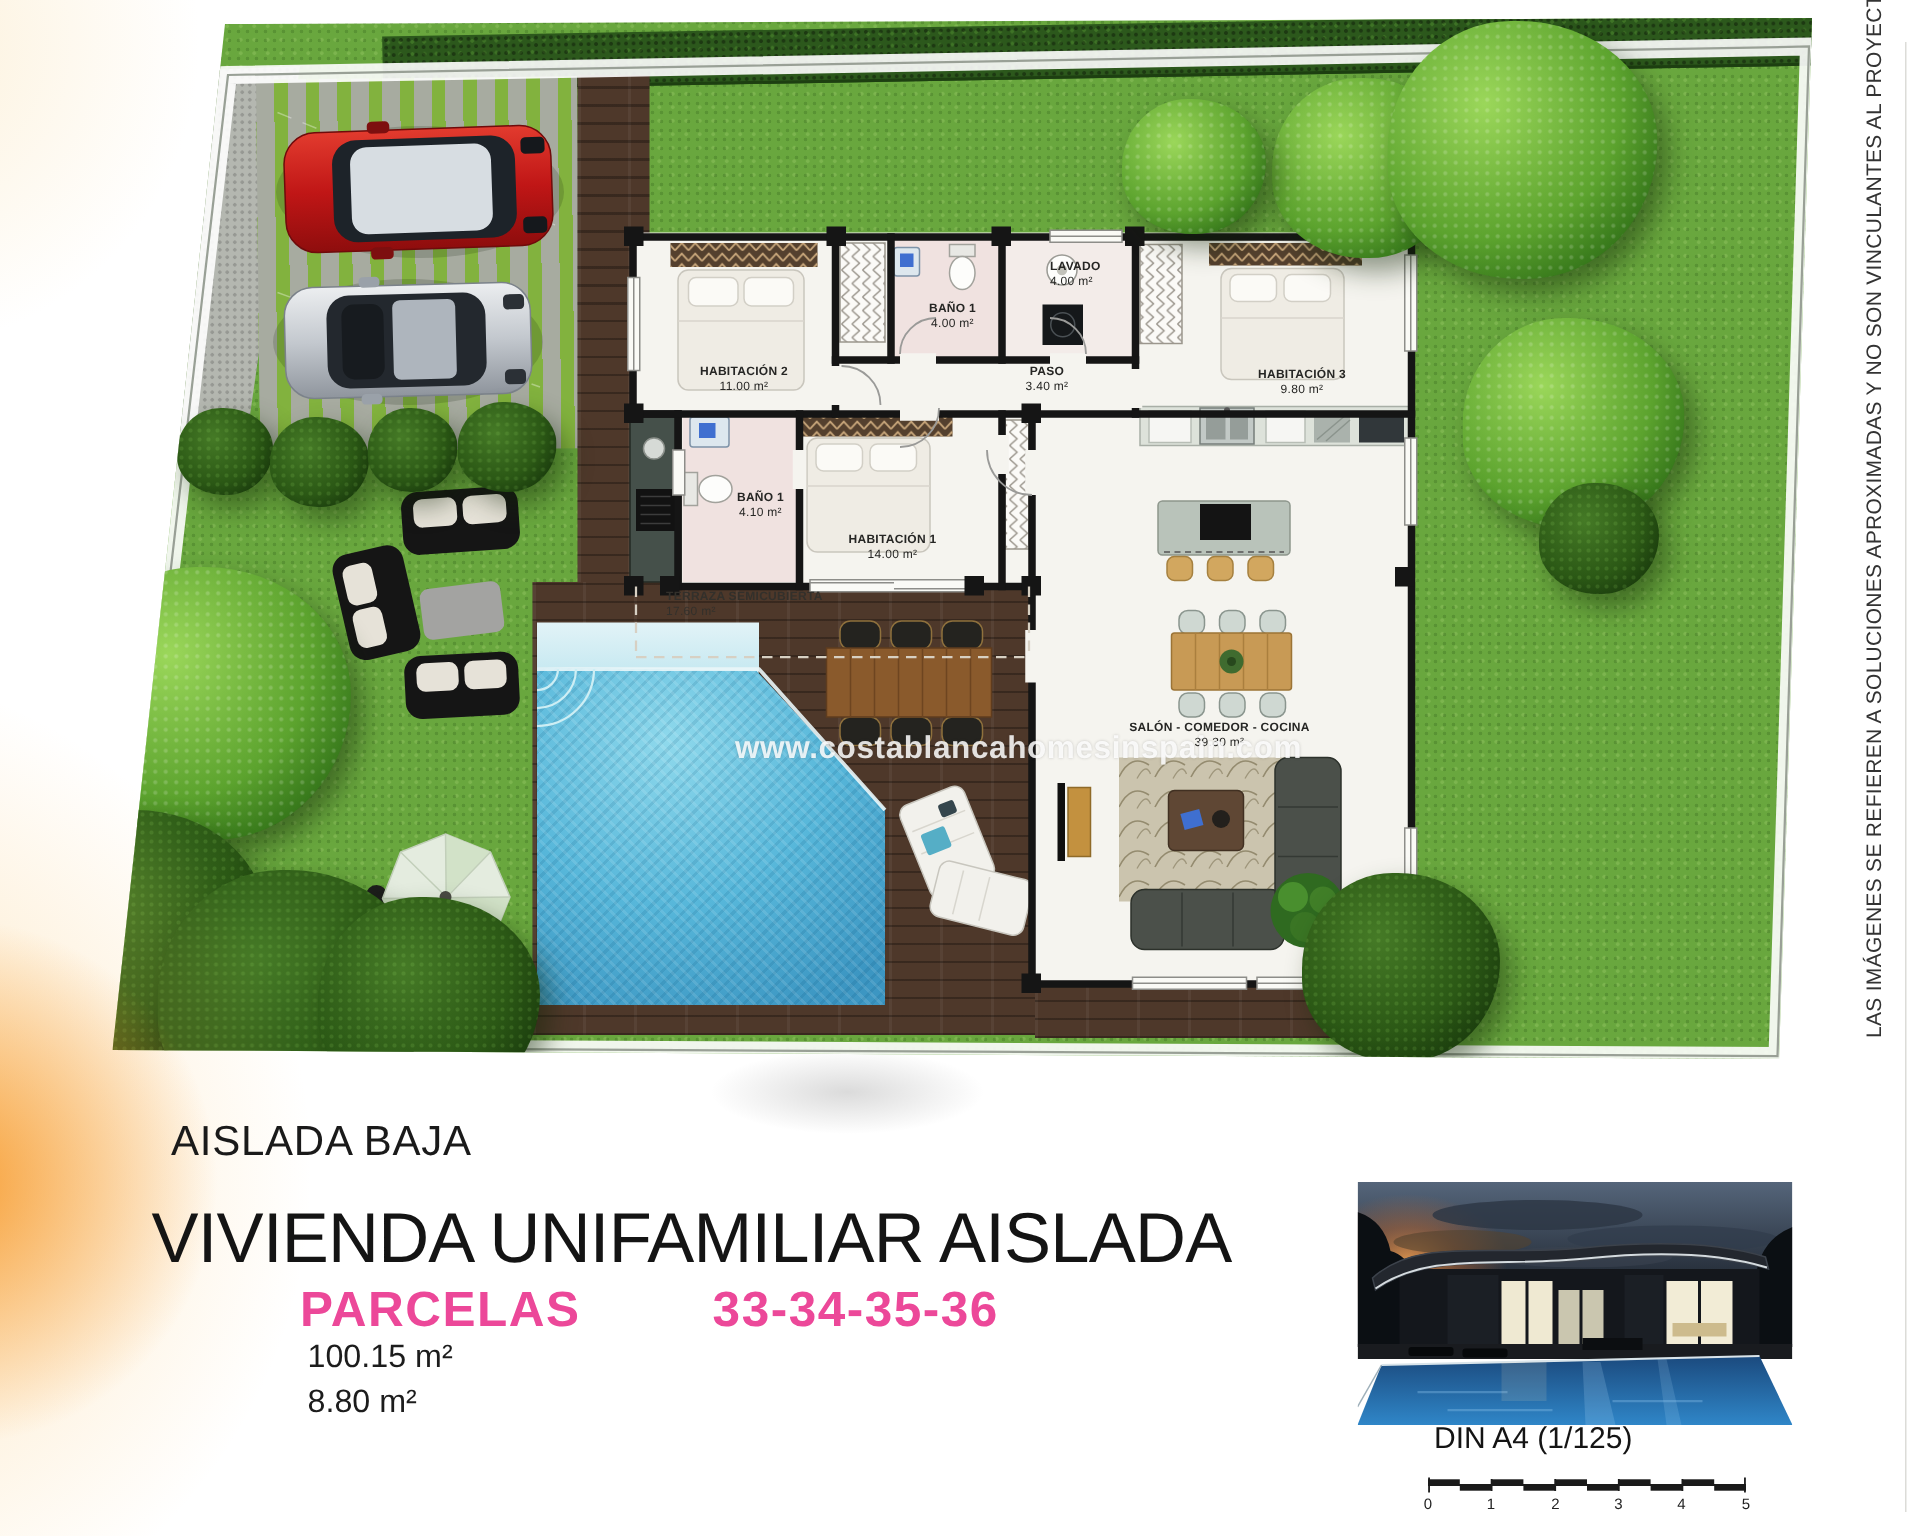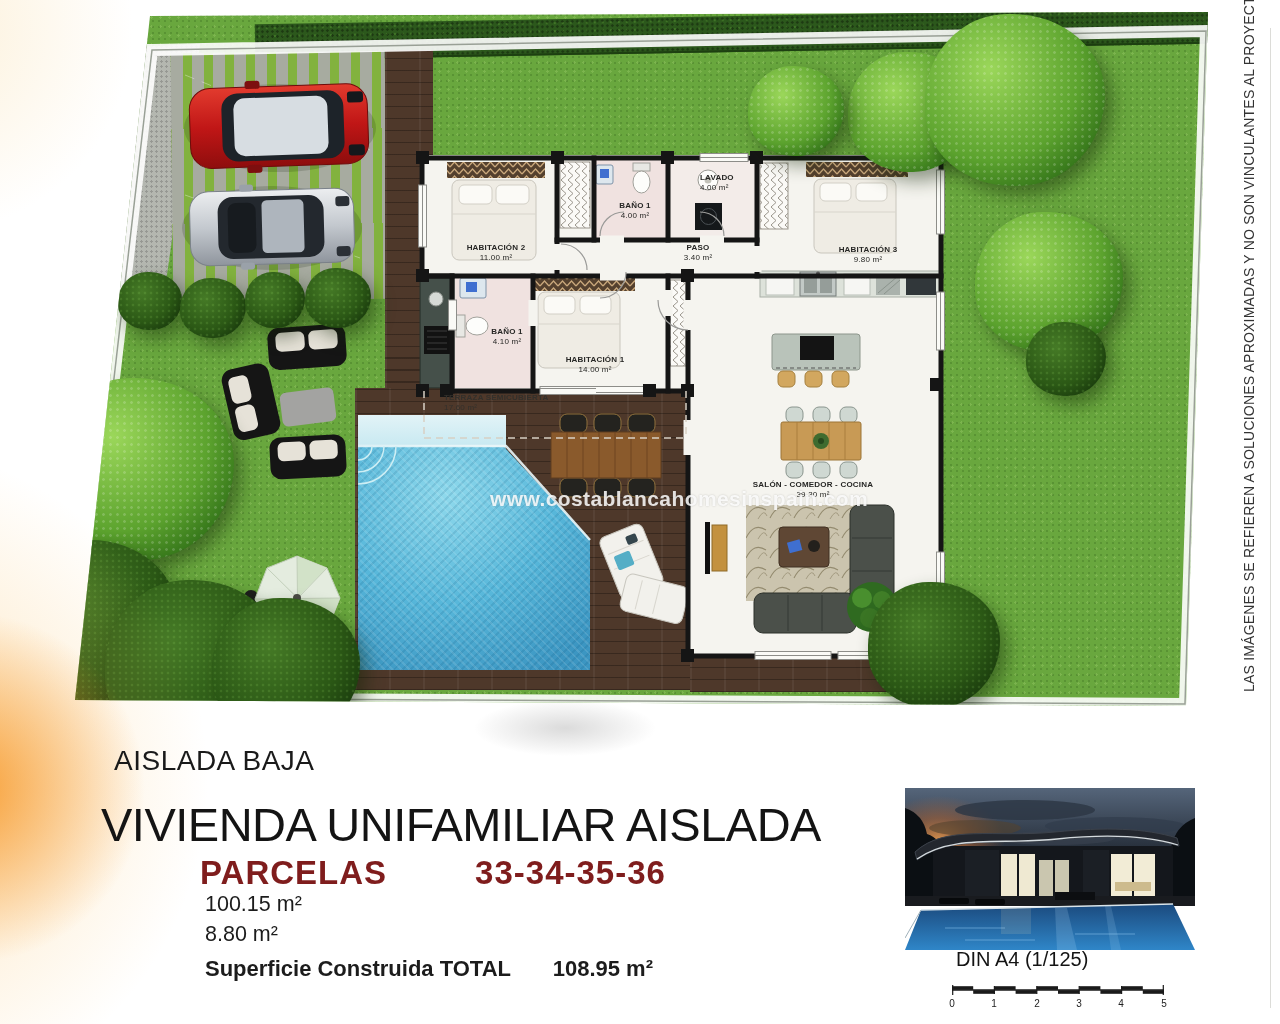--- a/index.html
+++ b/index.html
@@ -481,35 +481,31 @@
   </div>
 </div>
 
 <div class="glow"></div>
 <div class="edge-line"></div>
 
 <div class="disclaimer">LAS IMÁGENES SE REFIEREN A SOLUCIONES APROXIMADAS Y NO SON VINCULANTES AL PROYECTO FINAL</div>
 
 <div class="floor-title">AISLADA BAJA</div>
 <div class="main-title">VIVIENDA UNIFAMILIAR AISLADA</div>
-<div class="parcels" id="parcels" style="color: #7f1d1d;">
+<div class="parcels" id="parcels" style="color: #ec4899;">
   <span>PARCELAS</span>
   <span>33-34-35-36</span>
 </div>
 
 <div class="areas">
   <div class="arow">
     <span class="avalue">100.15 m²</span>
   </div>
   <div class="arow">
     <span class="avalue">8.80 m²</span>
-  </div>
-  <div class="arow total">
-    <span class="alabel">Superficie Construida TOTAL</span>
-    <span class="avalue">108.95 m²</span>
   </div>
 </div>
 
 <div class="photo">
   <svg width="290" height="162" viewBox="0 0 290 162">
     <defs>
       <linearGradient id="skyg" x1="0" y1="0" x2="0" y2="1">
         <stop offset="0" stop-color="#55657a"></stop>
           <stop offset="0.6" stop-color="#232b36"></stop>
           <stop offset="1" stop-color="#161b22"></stop>

